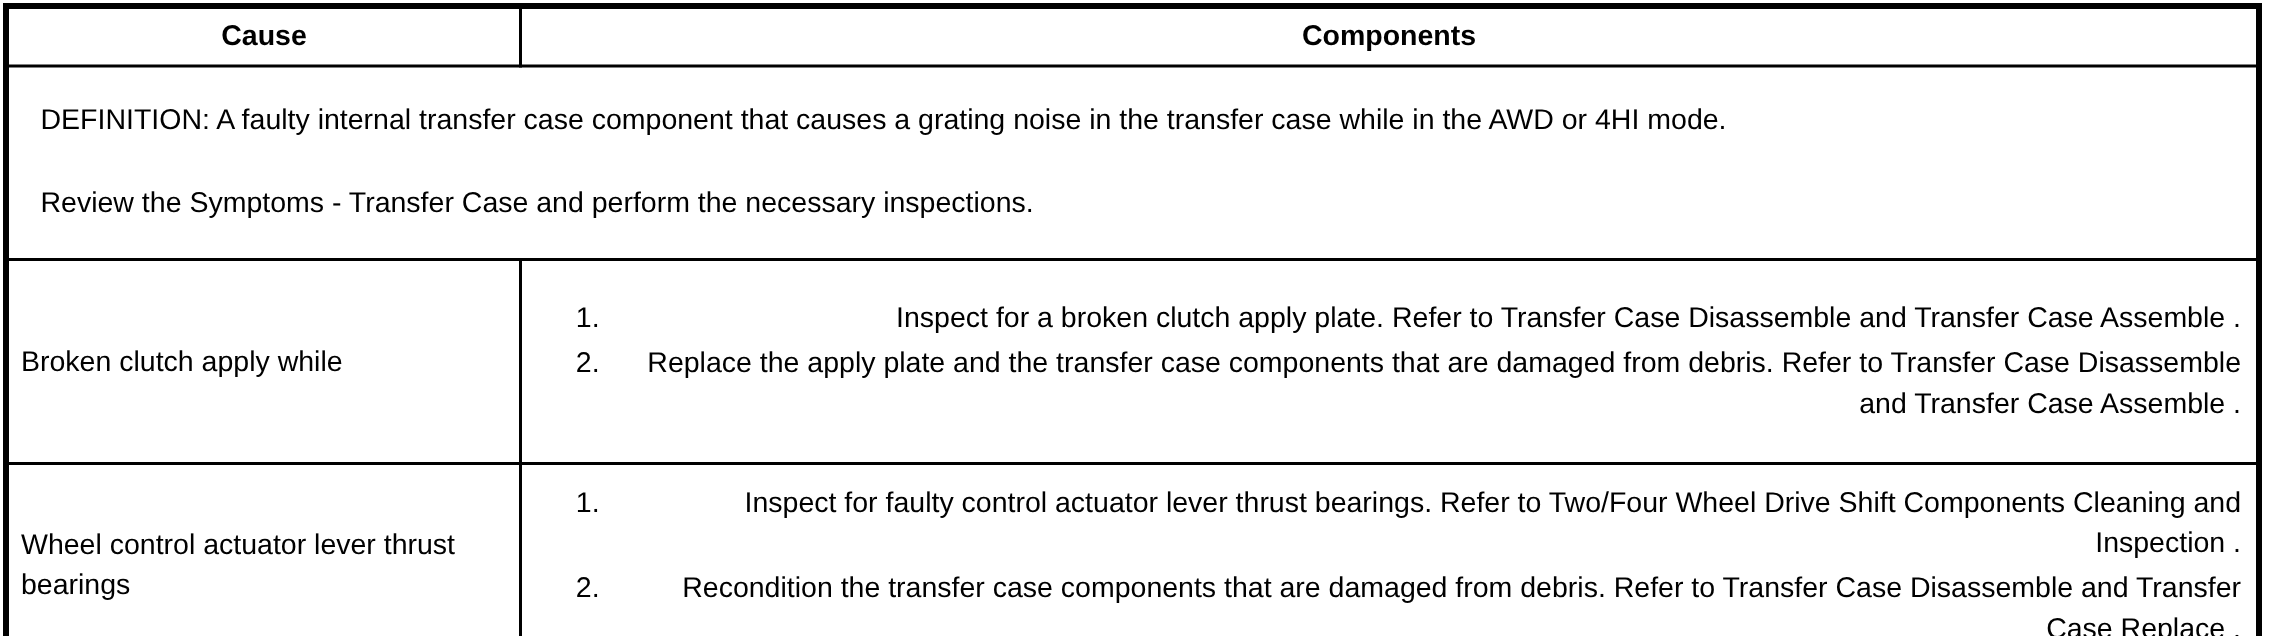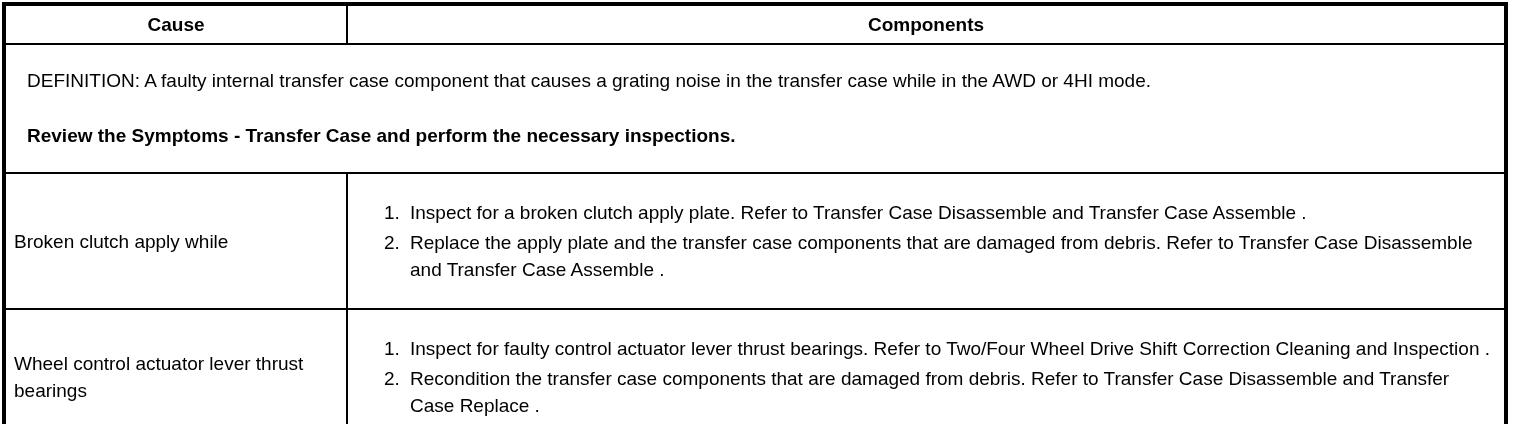--- a/index.html
+++ b/index.html
@@ -42,28 +42,29 @@
     text-align: center;
     height: 40px;
     padding: 4px 6px;
   }
   td.definition-cell {
     vertical-align: top;
     padding: 9px 8px 10px 8px;
     height: 100px;
   }
   td.definition-cell p { margin: 13px; }
-  td.definition-cell p + p { margin-top: 28px; font-weight: bold; }
+  td.definition-cell p + p { margin-top: 28px; }
   td.cause-cell {
     padding: 4px 8px;
     vertical-align: middle;
   }
   td.correction-cell {
     padding: 6px 10px;
     vertical-align: middle;
+    text-align: right;
   }
   td.correction-cell ol {
     margin: 0;
     padding-left: 47px;
   }
   td.correction-cell ol li {
     padding-left: 5px;
     margin: 3px 0;
   }
   tr.cause-row-1 { height: 136px; }
@@ -95,20 +96,20 @@
           <ol>
             <li>Inspect for a broken clutch apply plate. Refer to Transfer Case Disassemble and Transfer Case Assemble .</li>
             <li>Replace the apply plate and the transfer case components that are damaged from debris. Refer to Transfer Case Disassemble and Transfer Case Assemble .</li>
           </ol>
         </td>
       </tr>
       <tr class="cause-row-2">
         <td class="cause-cell">Wheel control actuator lever thrust bearings</td>
         <td class="correction-cell">
           <ol>
-            <li>Inspect for faulty control actuator lever thrust bearings. Refer to Two/Four Wheel Drive Shift Correction Cleaning and Inspection .</li>
+            <li>Inspect for faulty control actuator lever thrust bearings. Refer to Two/Four Wheel Drive Shift Components Cleaning and Inspection .</li>
             <li>Recondition the transfer case components that are damaged from debris. Refer to Transfer Case Disassemble and Transfer Case Replace .</li>
           </ol>
         </td>
       </tr>
     </tbody>
   </table>
 </div>
 
 </body></html>

